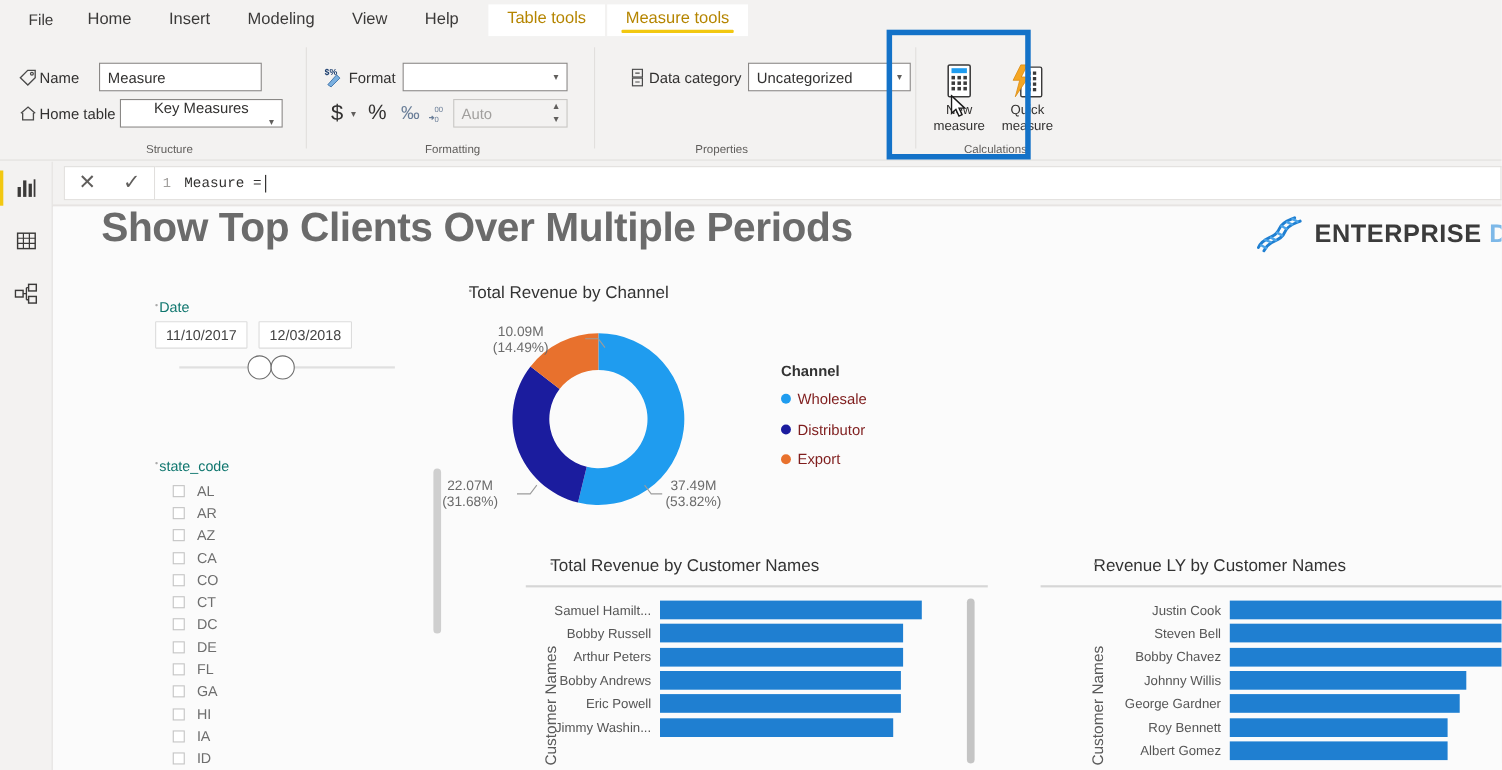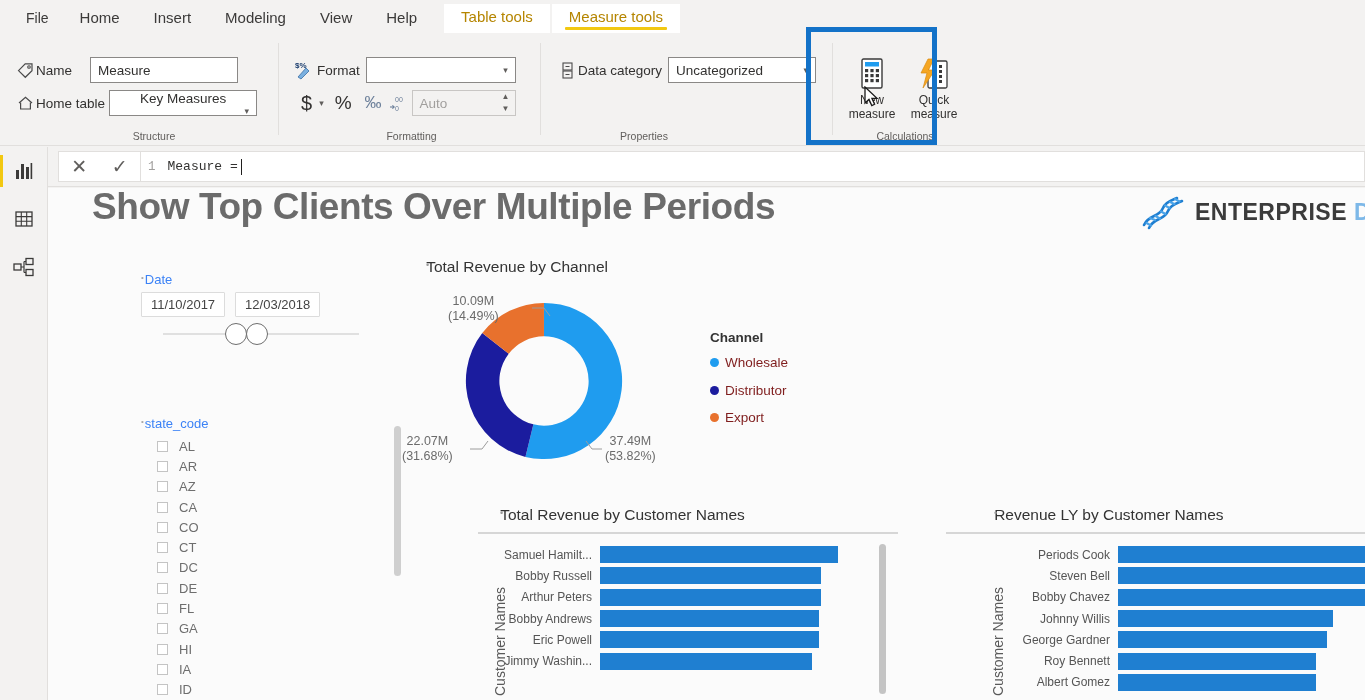--- a/index.html
+++ b/index.html
@@ -135,21 +135,21 @@
     font-size:15.5px; color:#333; font-weight:normal;
     font-family:"Liberation Sans", sans-serif;
   }
   .vis-title:before {
     content:"\2022"; color:#9c9c9c; font-size:9px;
     position:relative; top:-4px; margin-right:-3px;
   }
 
   
   .slicer-date { position:absolute; left:93px; top:84px; width:215px; }
-  .slicer-label { font-size:13px; color:#3b82f6; margin-bottom:5px; }
+  .slicer-label { font-size:13px; color:#0f766e; margin-bottom:5px; }
   .slicer-label:before {
     content:"\2022"; color:#a9a9a9; font-size:8px;
     position:relative; top:-4px; margin-right:1px;
   }
   .date-boxes { display:flex; gap:10px; }
   .date-box {
     border:1px solid #dcdcdc; background:#fff; font-size:13px; color:#444;
     padding:4px 9px; border-radius:1px;
   }
   .slider-track {
@@ -290,21 +290,21 @@
         <span class="arrows">
             <span>▲</span>
             <span>▼</span>
           </span>
       </div>
     </div>
     <div class="glabel">Formatting</div>
   </div>
   <div class="sep" style="left:540px;"></div>
 
-  <div class="rgroup" style="left:548px; width:272px;">
+  <div class="rgroup" style="left:560px; width:272px;">
     <div class="rowline" style="position:absolute; left:8px; top:24px;">
       <span class="icn" style="width:22px;">
         <svg width="16" height="17" viewBox="0 0 16 17">
             <rect x="4" y="1" width="9" height="7" fill="none" stroke="#4a4a4a" stroke-width="1.1"></rect>
             <rect x="4" y="9" width="9" height="7" fill="none" stroke="#4a4a4a" stroke-width="1.1"></rect>
             <path d="M6.5 4.5 L10.5 4.5 M6.5 12.5 L10.5 12.5" stroke="#4a4a4a" stroke-width="1"></path>
           </svg>
       </span>
       <span class="fieldlabel">Data category</span>
       <div class="txtbox" style="width:148px; margin-left:6px;">
@@ -591,21 +591,21 @@
       <div class="bars-scroll" style="right:12px;"></div>
     </div>
   </div>
 
   <div class="vis-bars bars-right">
     <div class="vis-title" style="margin-left:48px;">Revenue LY by Customer Names</div>
     <div class="bars-panel">
       <div class="axis-title" style="left:44px; top:164px;">Customer Names</div>
       <div id="bars-right-rows" style="position:absolute; left:52px; top:12px; right:12px;">
           <div class="bar-row">
-            <div class="bar-name" style="width: 120px;">Periods Cook</div>
+            <div class="bar-name" style="width: 120px;">Justin Cook</div>
             <div class="bar-track">
               <div class="bar-fill" style="width: 100%; background: rgb(31, 127, 209);"></div>
             </div>
           </div>
           <div class="bar-row">
             <div class="bar-name" style="width: 120px;">Steven Bell</div>
             <div class="bar-track">
               <div class="bar-fill" style="width: 93%; background: rgb(31, 127, 209);"></div>
             </div>
           </div>

